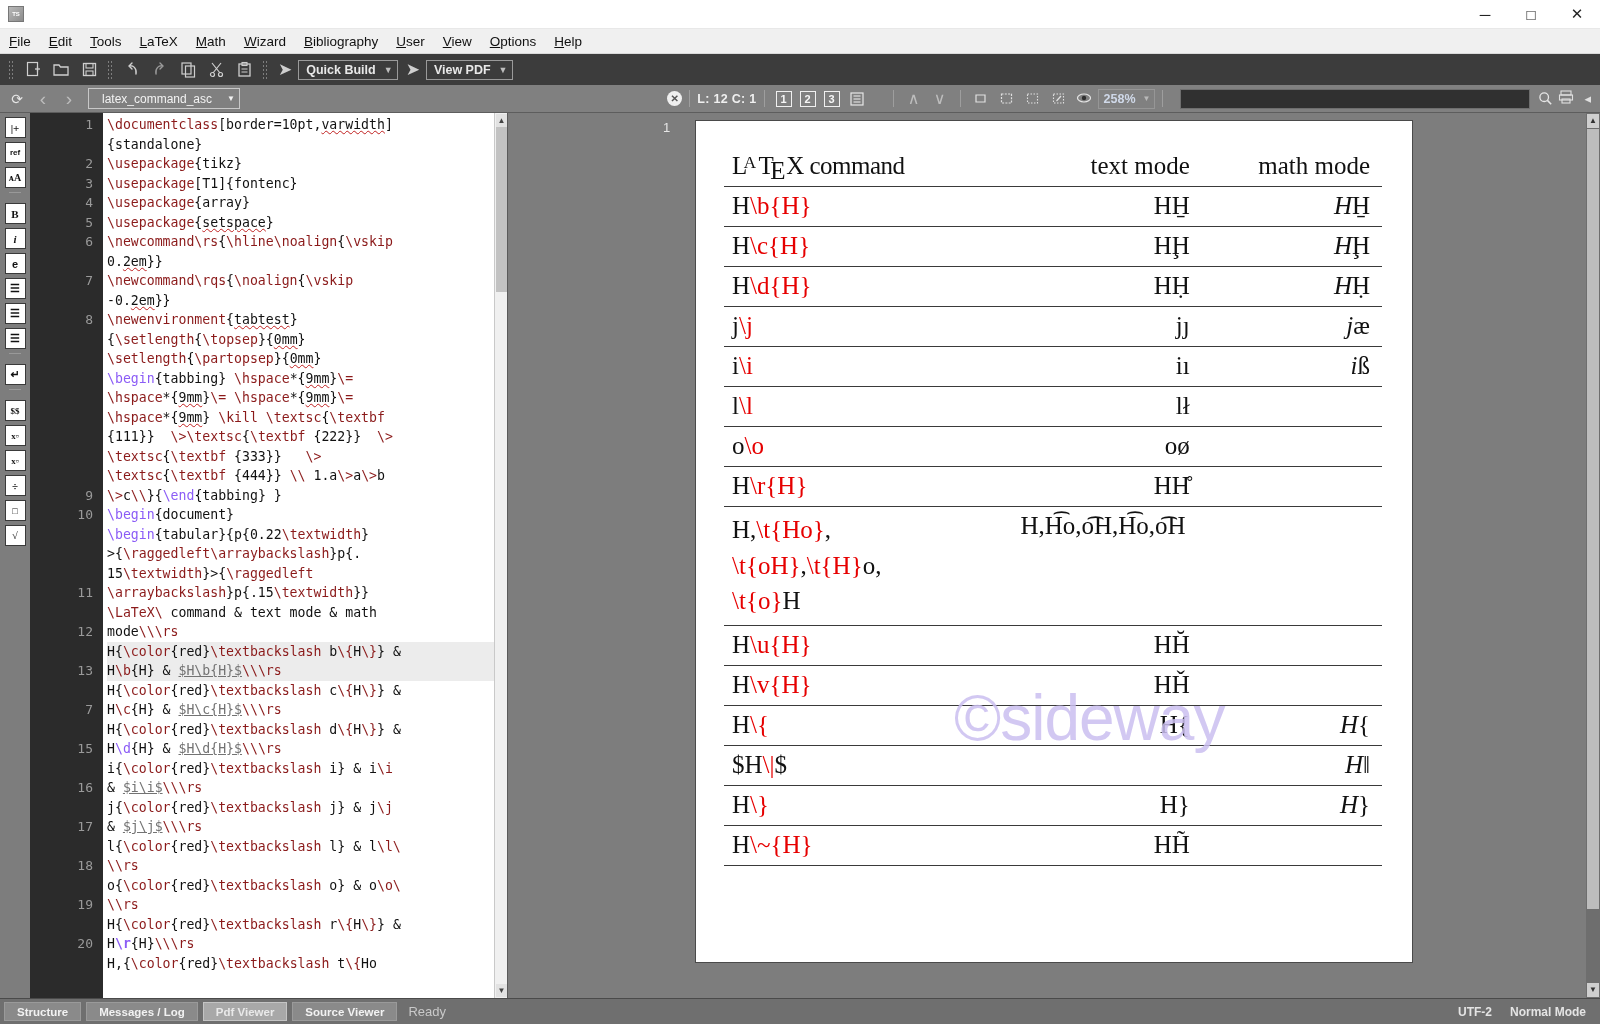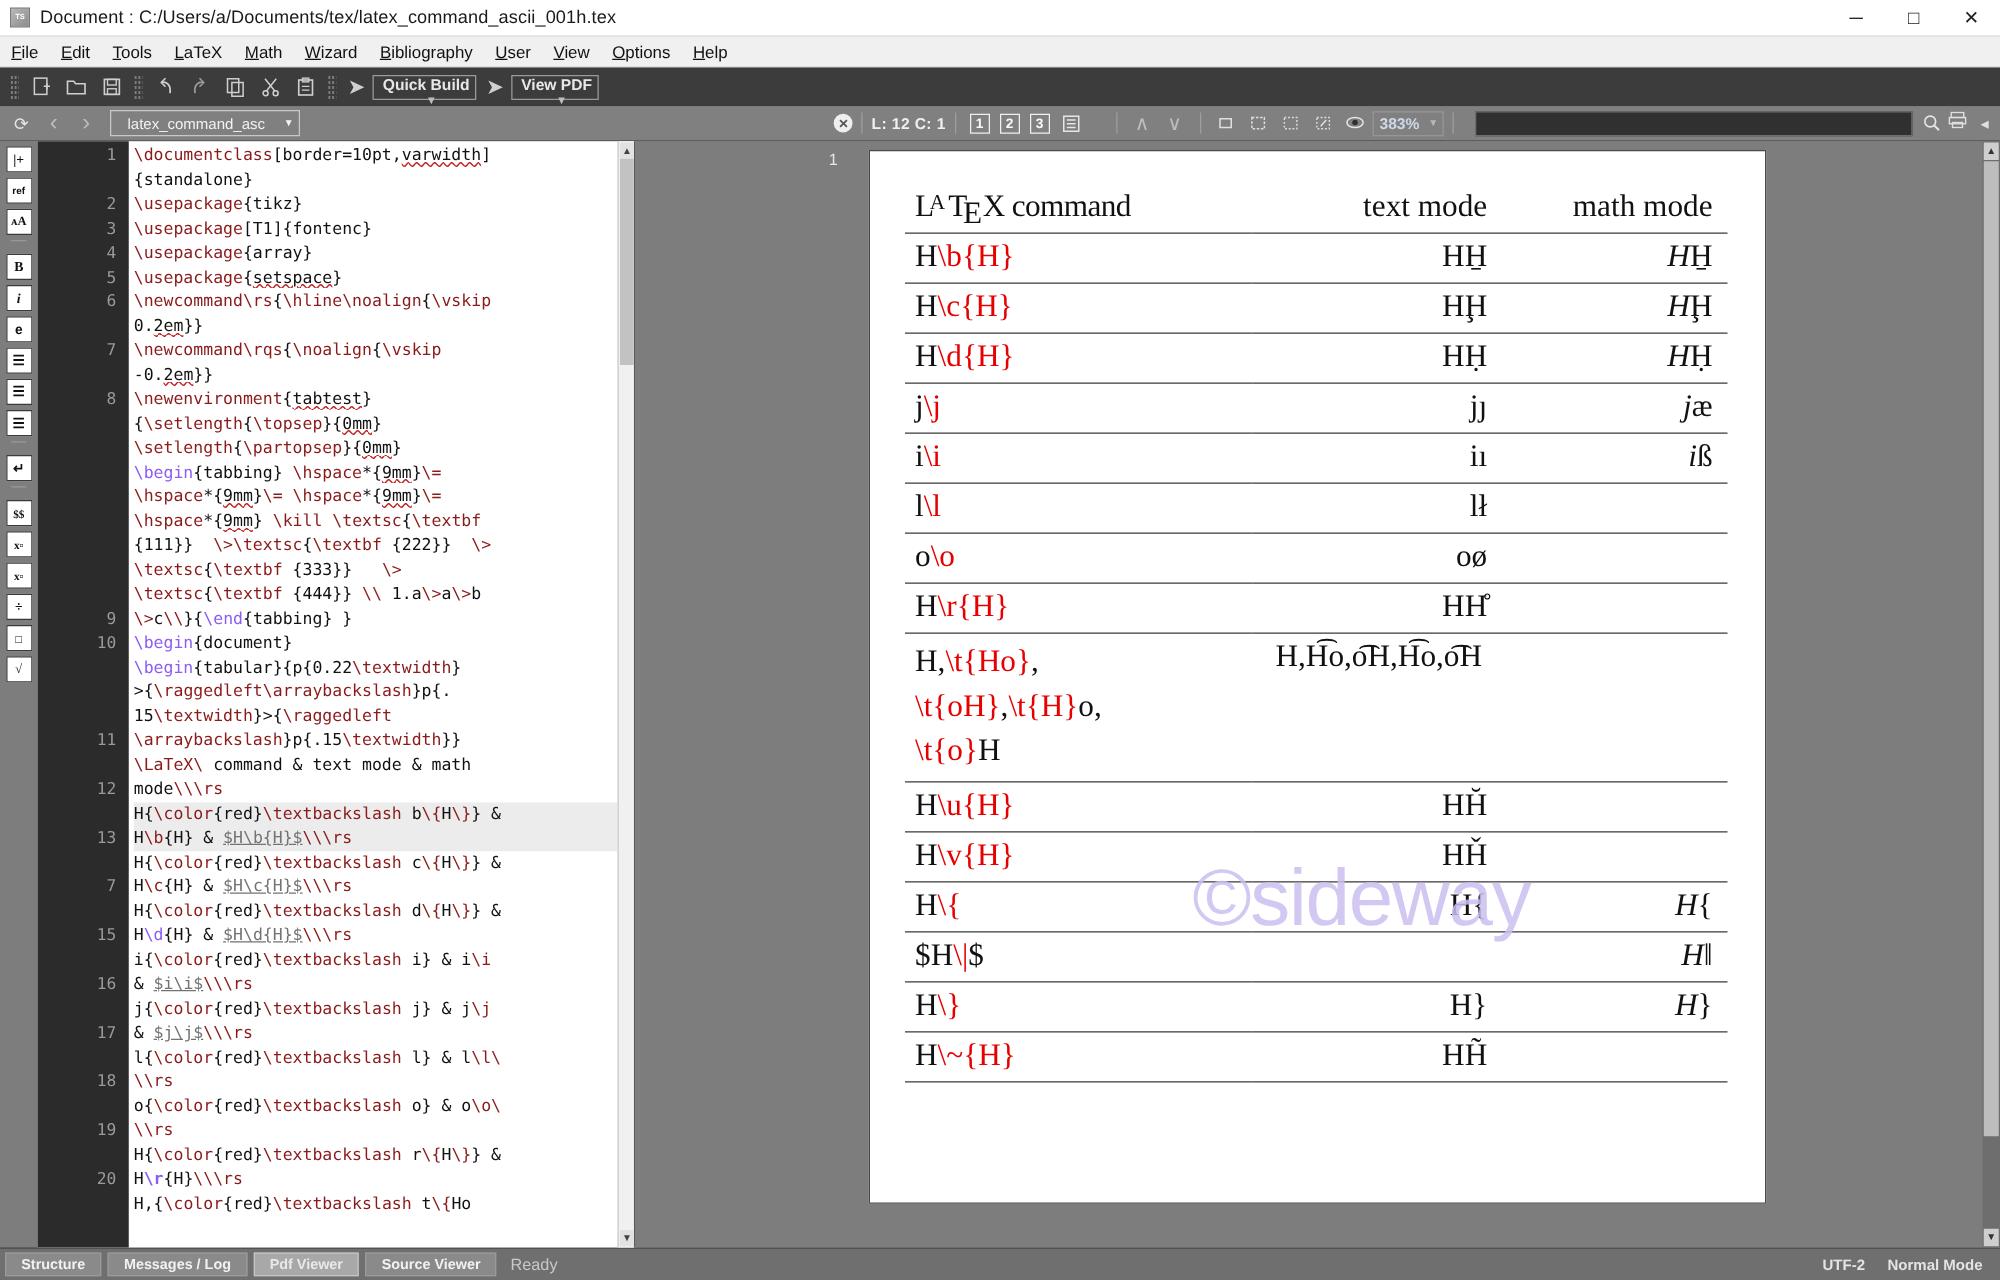--- a/index.html
+++ b/index.html
@@ -44,21 +44,21 @@
   }
   .tgrip { width: 7px; height: 20px; margin: 0 4px;
     background-image: radial-gradient(circle, #8e8e8e 1px, transparent 1px);
     background-size: 3px 4px; opacity:.8; }
   .tbtn { width: 28px; height: 25px; display:flex; align-items:center; justify-content:center;
           color:#cfcfcf; }
   .tbtn svg { display:block; }
   .combo {
     height: 20px; border:1px solid #9a9a9a; background:#3c3c3c; color:#e8e8e8;
     font-size:12.5px; display:flex; align-items:center; padding:0 4px 0 7px;
-    margin: 0 3px; font-weight:bold; white-space:nowrap;flex-direction:column;
+    margin: 0 3px; font-weight:bold; white-space:nowrap;
   }
   .combo .carat { margin-left:8px; font-size:9px; color:#bdbdbd; }
   .playicon { color:#cfcfcf; font-size:17px; margin:0 3px 0 5px; }
 
   
   .toolbar2 {
     height: 28px; background:#808080; display:flex; align-items:center;
     flex: 0 0 28px; padding-left: 4px; border-bottom:1px solid #5d5d5d;
   }
   .t2btn { width:26px; height:22px; display:flex; align-items:center; justify-content:center;
@@ -157,21 +157,20 @@
   .sright span { font-size:12px; color:#e4e4e4; font-weight:bold; }
   .print-icons { margin-left:auto; display:flex; align-items:center; gap:10px; padding-right:9px;}
 </style>
 </head>
 <body>
 
 <div id="app">
 
   <div class="titlebar">
     <div class="tb-icon">TS</div>
-    <div class="tb-title">Document : C:/Users/a/Documents/tex/latex_command_ascii_001h.tex</div>
     <div class="tb-buttons">
       <div class="tb-btn">─</div>
       <div class="tb-btn">□</div>
       <div class="tb-btn close">✕</div>
     </div>
   </div>
 
   <div class="menubar">
     <div class="menu-item"><span class="u">F</span>ile</div>
     <div class="menu-item"><span class="u">E</span>dit</div>
@@ -305,21 +304,21 @@
           <path d="M10 4L5.5 9" stroke="#e0e0e0" stroke-width="1.2"></path>
         </svg>
     </div>
     <div class="t2btn">
       <svg width="17" height="13" viewBox="0 0 17 13">
           <ellipse cx="8" cy="6" rx="6.5" ry="4" fill="none" stroke="#e6e6e6" stroke-width="1.2"></ellipse>
           <circle cx="8" cy="6" r="2.2" fill="#2e2e2e"></circle>
         </svg>
     </div>
     <div class="zoombox">
-      <span>383%</span>
+      <span>258%</span>
       <span class="carat" style="margin-left:7px;font-size:8px;color:#b8b8b8">▼</span>
     </div>
     <div class="sep2"></div>
     <input class="searchbar" style="color: rgb(221, 221, 221); font-size: 12px; padding: 0px 4px;" placeholder="">
     <div class="t2btn">
       <svg width="15" height="15" viewBox="0 0 15 15">
           <circle cx="6.2" cy="6.2" r="4.3" fill="none" stroke="#e6e6e6" stroke-width="1.3"></circle>
           <line x1="9.4" y1="9.4" x2="13.2" y2="13.2" stroke="#e6e6e6" stroke-width="1.5"></line>
         </svg>
     </div>

